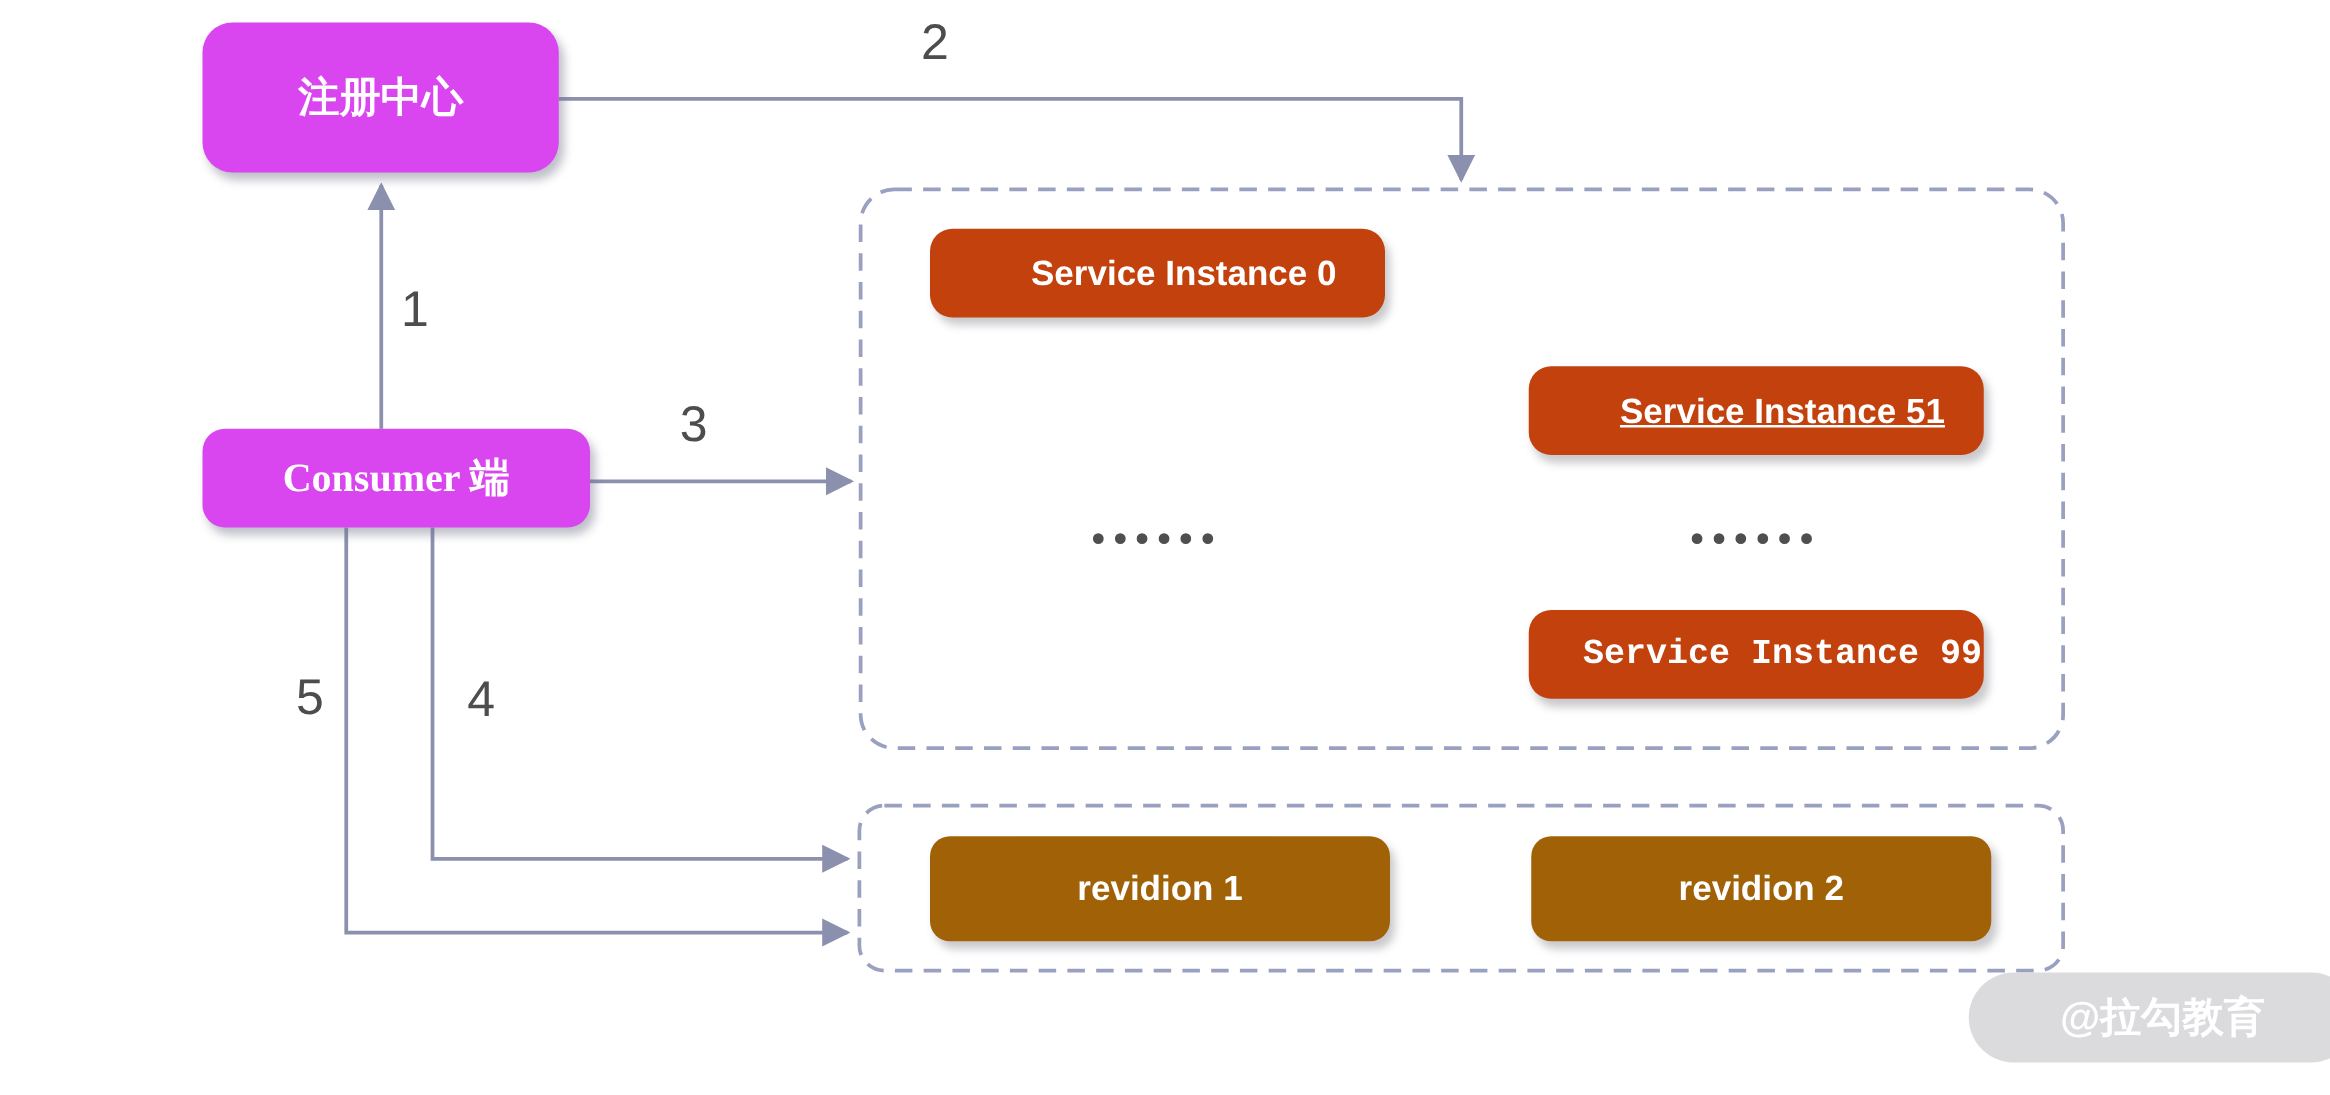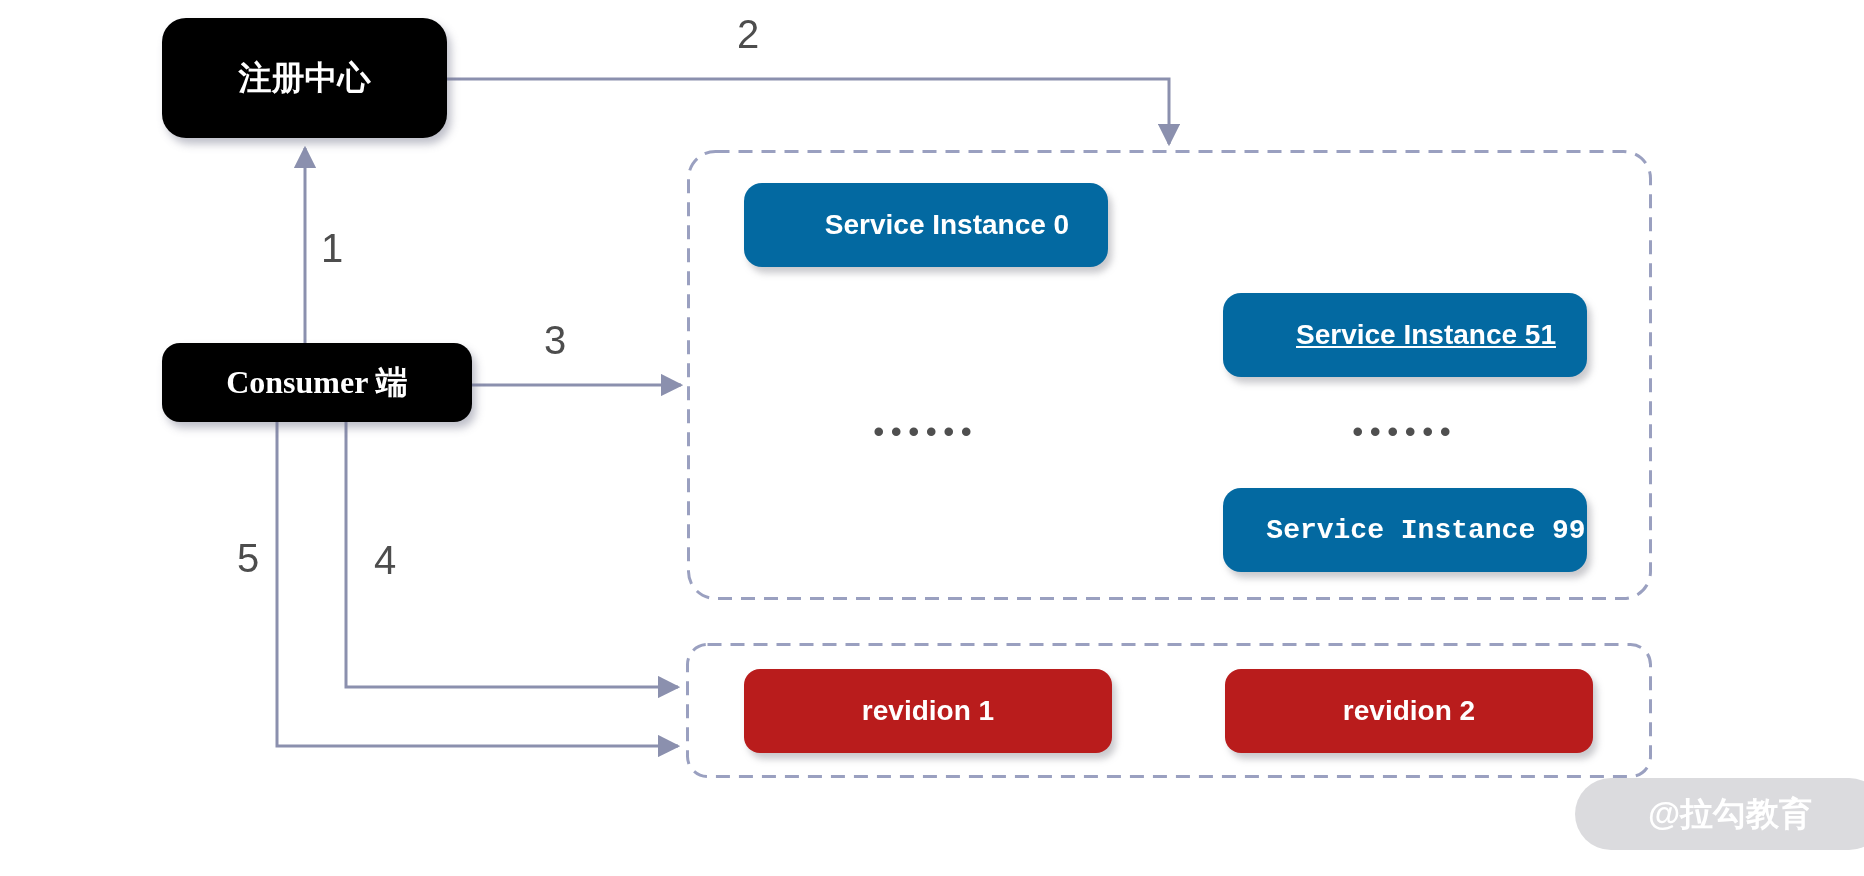--- a/index.html
+++ b/index.html
@@ -11,35 +11,35 @@
     font-family:"Liberation Sans","DejaVu Sans",sans-serif;
   }
   .canvas svg.wires{position:absolute;left:0;top:0;width:1864px;height:876px;}
   .node{
     position:absolute;
     display:flex;align-items:center;justify-content:center;
     color:#ffffff;font-weight:bold;text-align:center;
     box-sizing:border-box;
   }
   .purple{
-    background:#000000;
+    background:#d946ef;
     box-shadow:4px 6px 8px rgba(110,112,135,0.45);
     font-size:32px;
   }
   .registry{left:162px;top:18px;width:285px;height:120px;border-radius:24px;font-size:33px;}
   .consumer{left:162px;top:343px;width:310px;height:79px;border-radius:18px;font-family:Liberation Serif, serif;}
   .service{
-    background:#0369a1;
-    width:364px;height:84px;border-radius:18px;
+    background:#c2410c;
+    width:364px;height:71px;border-radius:18px;
     box-shadow:4px 6px 7px rgba(120,120,130,0.4);
     font-size:28px;
     padding-left:42px;
   }
   .revision{
-    background:#b91c1c;
+    background:#a16207;
     width:368px;height:84px;border-radius:16px;
     box-shadow:4px 6px 7px rgba(120,120,130,0.4);
     font-size:28px;
   }
   .dots{
     position:absolute;width:364px;height:40px;
     display:flex;align-items:center;justify-content:center;
     color:#4f4f4f;font-size:30px;font-weight:bold;letter-spacing:7px;
   }
   .num{

